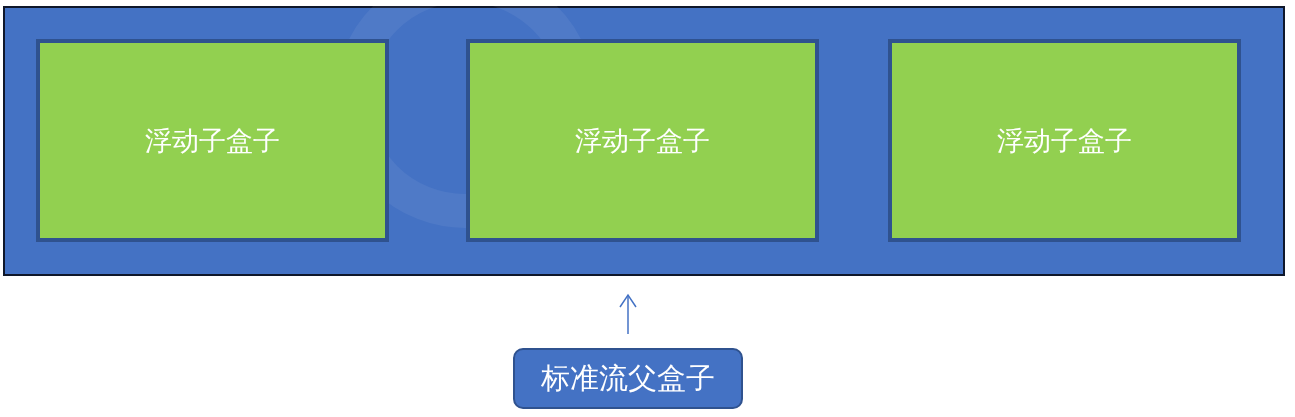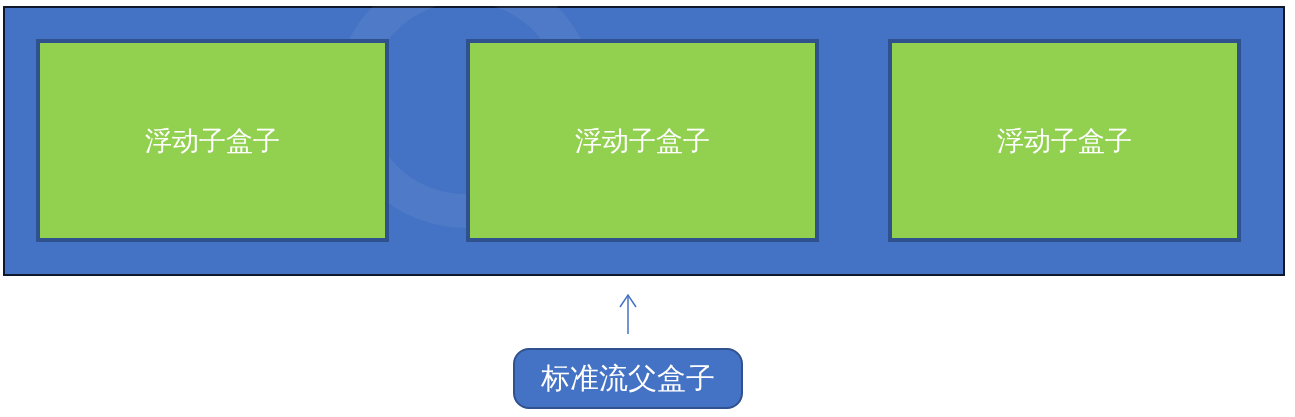--- a/index.html
+++ b/index.html
@@ -11,21 +11,21 @@
            background:#92d050; border:4px solid #2f528f;
            display:flex; align-items:center; justify-content:center;
            color:#ffffff; font-size:27px; }
   .c1 { left:31px; }
   .c2 { left:461px; }
   .c3 { left:883px; }
   .watermark { position:absolute; left:330px; top:-40px; width:260px; height:260px;
                border-radius:50%; border:34px solid rgba(255,255,255,0.06); box-sizing:border-box; pointer-events:none; }
   .arrow { position:absolute; left:618px; top:293px; width:20px; height:42px; }
   .label { position:absolute; left:513px; top:348px; width:226px; height:57px;
-           background:#4472c4; border:2px solid #2f528f; border-radius:16px;
+           background:#4472c4; border:2px solid #2f528f; border-radius:10px;
            display:flex; align-items:center; justify-content:center;
            color:#ffffff; font-size:29px; }
 </style>
 </head>
 <body>
 
 <div class="parent">
   <div class="watermark"></div>
   <div class="child c1">
     <span>浮动子盒子</span>

